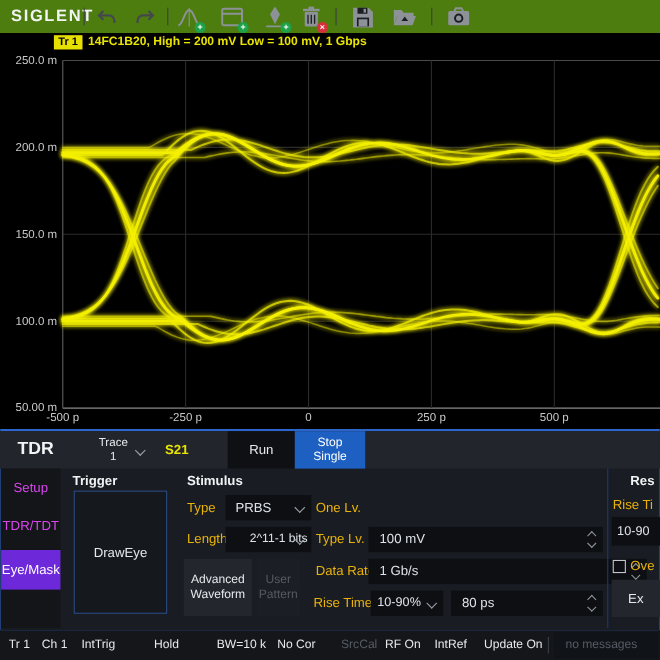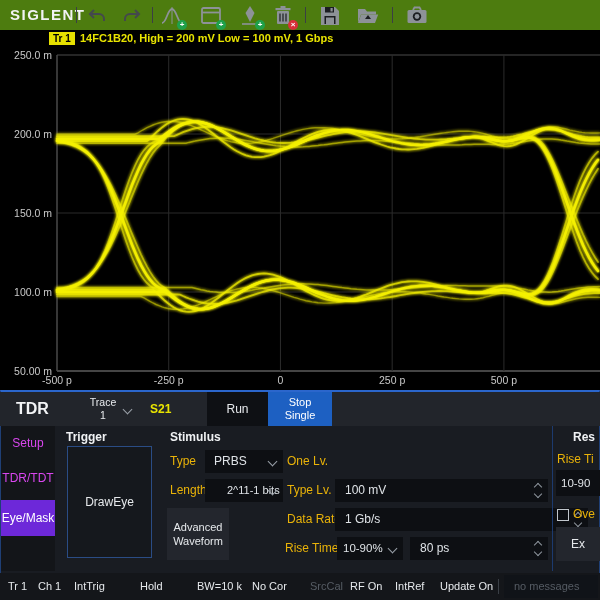--- a/index.html
+++ b/index.html
@@ -294,20 +294,24 @@
     <span class="spin">
         <span class="u"></span>
         <span class="d"></span>
       </span>
   </div>
 
   <div class="abs pbtn" style="left:167px;top:508px;width:62px;height:52px">
     <div>Advanced</div>
     <div>Waveform</div>
   </div>
+  <div class="abs pbtn disabled" style="left:233px;top:508px;width:40px;height:52px">
+    <div>User</div>
+    <div>Pattern</div>
+  </div>
 
   <div class="abs vsep"></div>
   <div class="abs gtitle" style="left:573px;top:430px">Res</div>
   <div class="abs flabel" style="left:557px;top:448px">Rise Ti</div>
   <div class="abs dd" style="left:556px;top:470px;width:44px;height:26px;line-height:26px;font-size:11.5px;padding-left:5px">
     <span>10-90</span>
   </div>
   <div class="abs cbx"></div>
   <div class="abs flabel" style="left:573px;top:503px">Ove</div>
   <div class="abs pbtn" style="left:556px;top:527px;width:44px;height:34px;font-size:12px">

